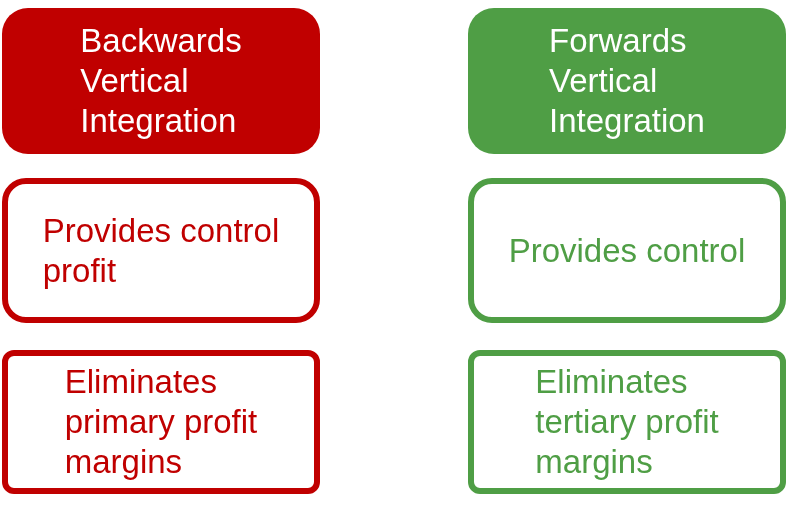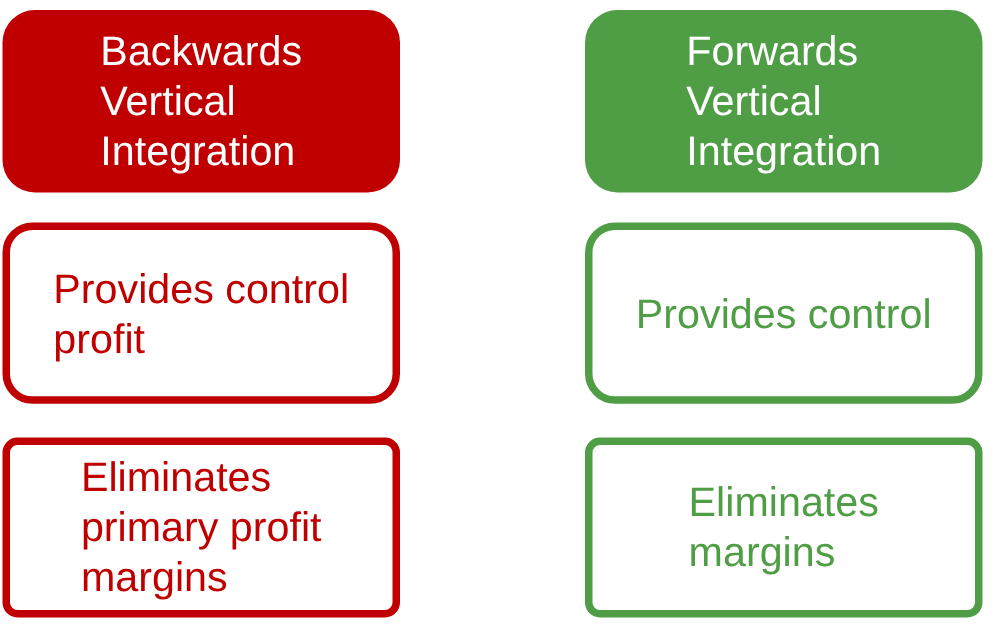--- a/index.html
+++ b/index.html
@@ -76,17 +76,18 @@
 
   <div class="box col-right row-mid outline-green">
     <div class="lines">
       <div>Provides control</div>
     </div>
   </div>
 
   <div class="box col-right row-bot outline-green">
     <div class="lines">
       <div>Eliminates</div>
+      <div>tertiary profit</div>
       <div>margins</div>
     </div>
   </div>
 
 </div>
 
 </body></html>

